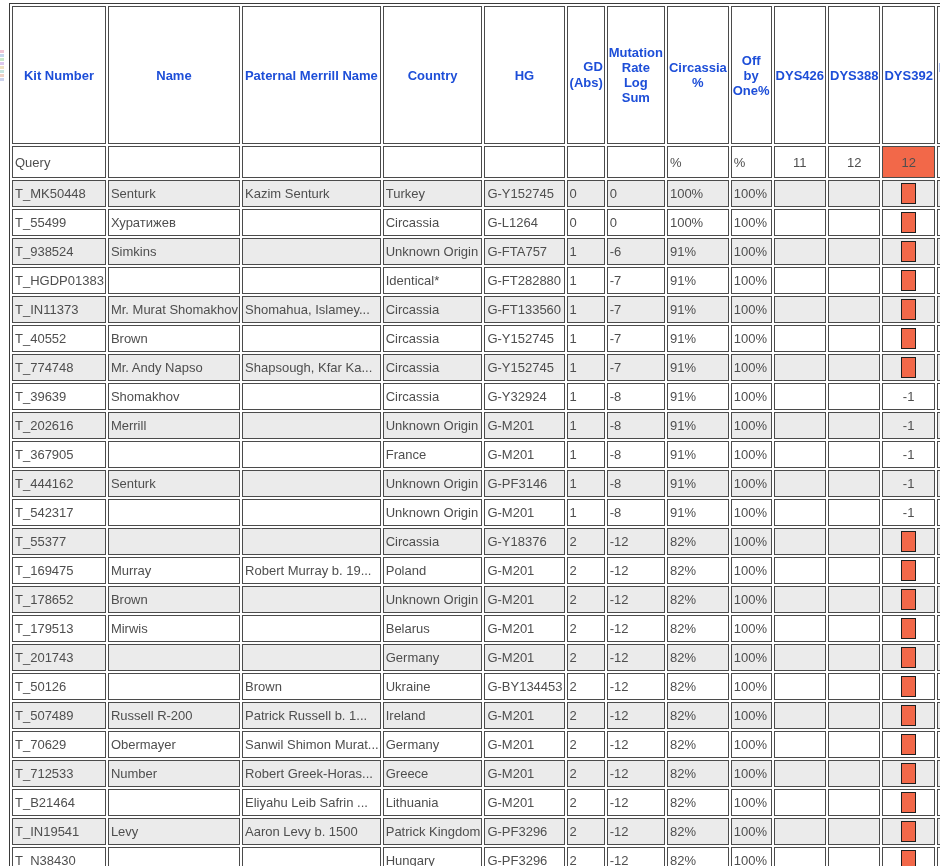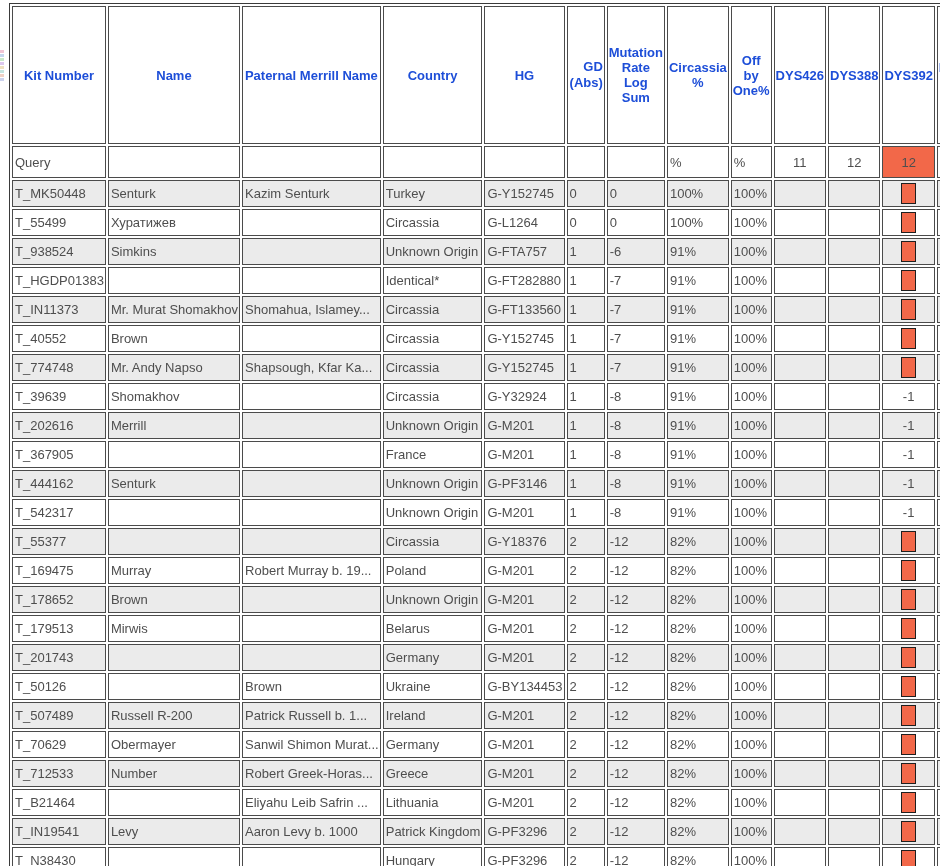--- a/index.html
+++ b/index.html
@@ -447,21 +447,21 @@
           <td class="dys"></td>
           <td class="dys"></td>
           <td class="dys">
             <span class="box red"></span>
           </td>
           <td class="dys"></td>
         </tr>
         <tr class="drow alt">
           <td class="txt">T_IN19541</td>
           <td class="txt">Levy</td>
-          <td class="txt">Aaron Levy b. 1000</td>
+          <td class="txt">Aaron Levy b. 1500</td>
           <td class="txt">Patrick Kingdom</td>
           <td class="txt">G-PF3296</td>
           <td class="txt">2</td>
           <td class="txt">-12</td>
           <td class="txt">82%</td>
           <td class="txt">100%</td>
           <td class="dys"></td>
           <td class="dys"></td>
           <td class="dys">
             <span class="box red"></span>

